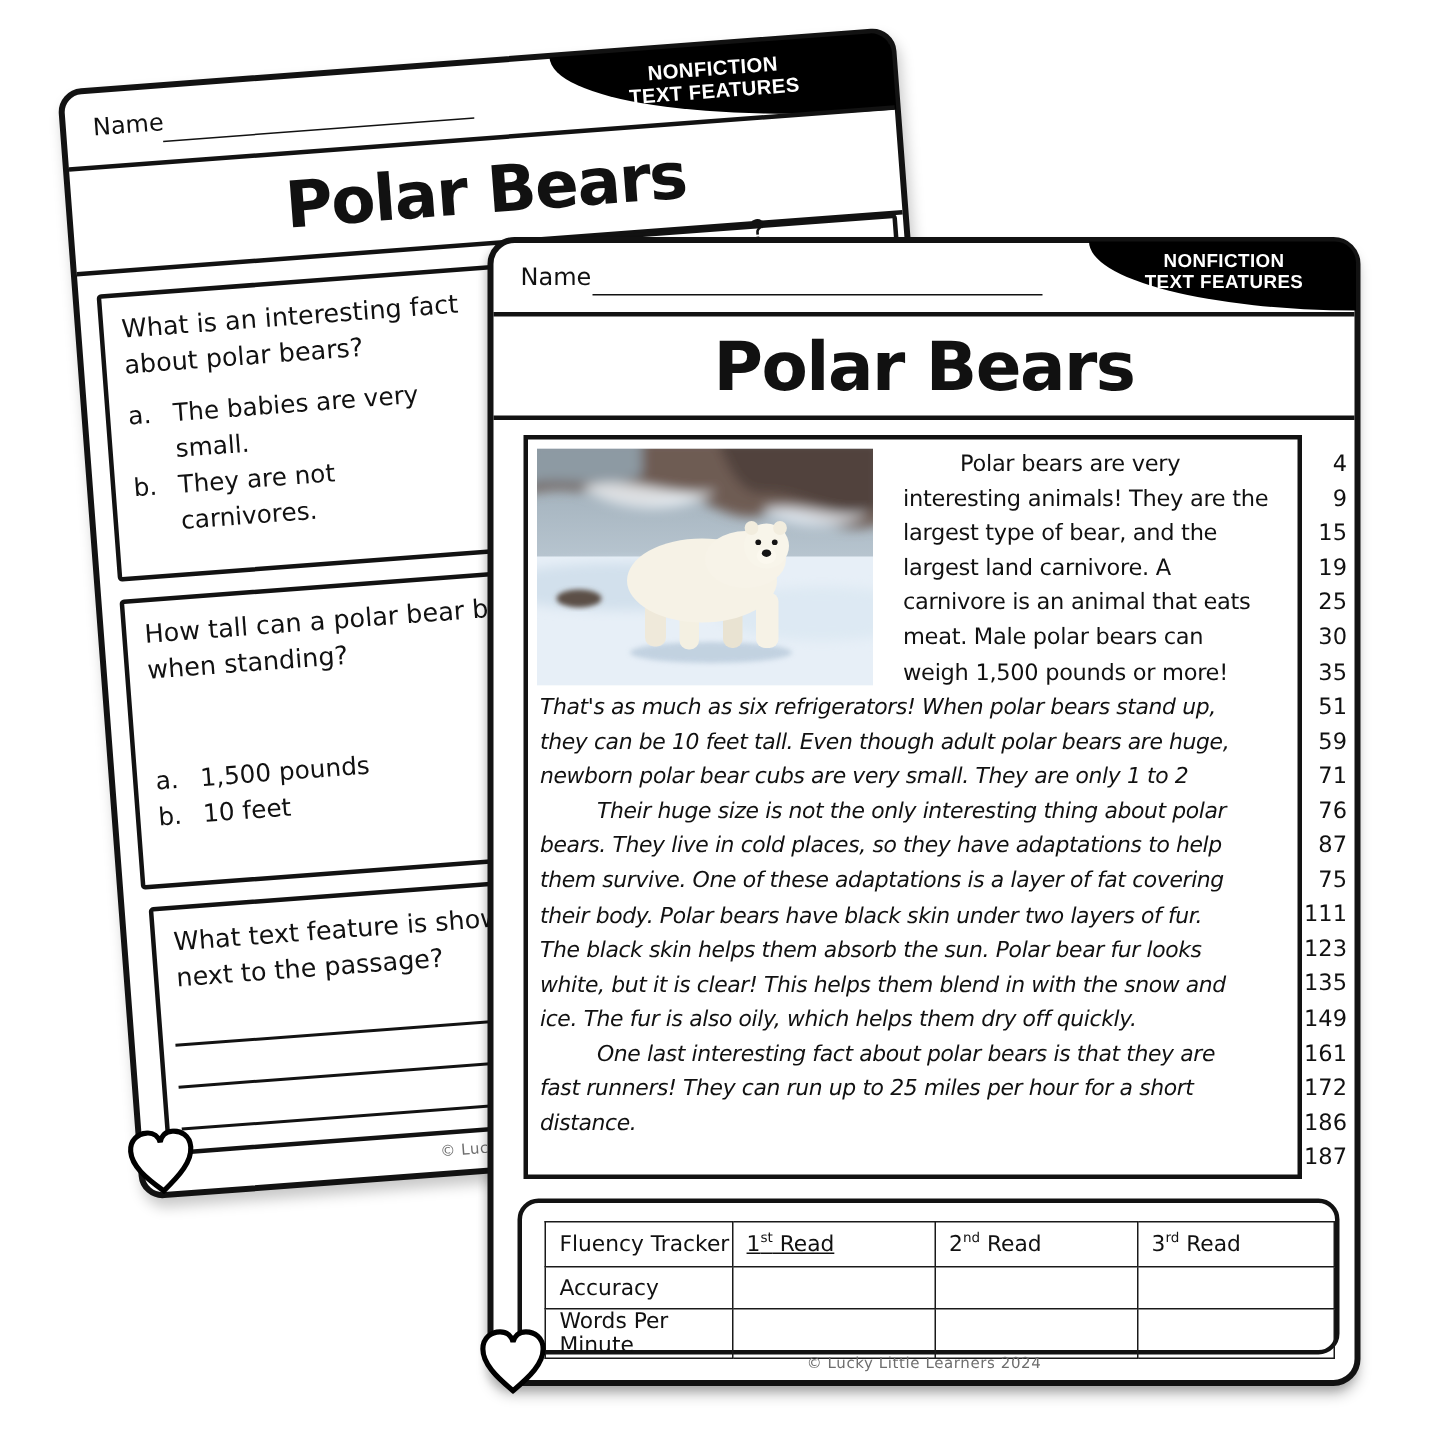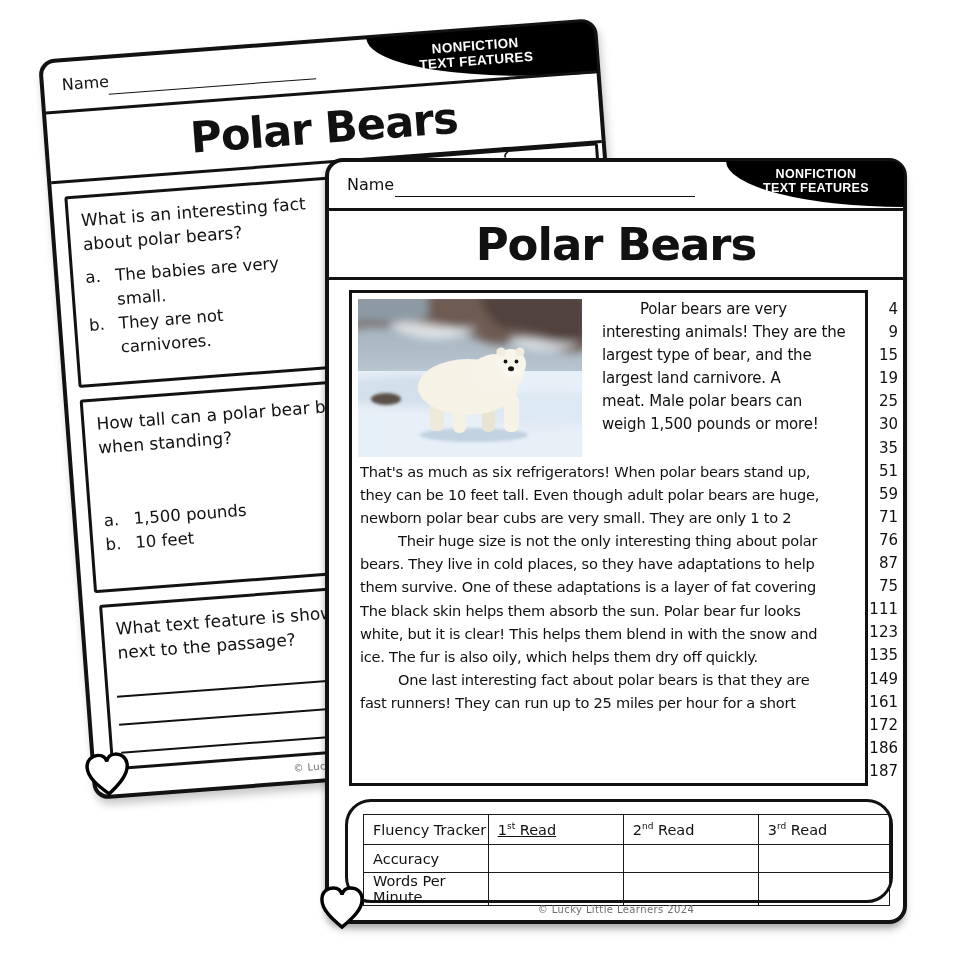--- a/index.html
+++ b/index.html
@@ -61,28 +61,28 @@
   .opt .letter{width:30px;flex:0 0 30px;}
   .opt .opt-text{flex:1;padding-right:44px;}
   #qbox-2 .opt .opt-text{padding-right:0;}
   .write-line{position:absolute;left:8px;right:18px;border-bottom:2px solid #121212;height:1px;}
   .frag{position:absolute;left:450px;top:114px;font-size:19px;}
   
   .passage-box{position:absolute;left:20px;top:128px;width:519px;height:496px;border:3.5px solid #121212;box-sizing:border-box;}
   .photo{position:absolute;left:6px;top:6px;width:224px;height:158px;overflow:hidden;}
   .photo svg{display:block;}
   .colA{position:absolute;left:238px;top:5px;width:272px;margin-left:12px;}
-  .colB{position:absolute;left:8px;top:167px;width:502px;}
+  .colB{position:absolute;left:8px;top:167px;width:502px;font-style:italic;}
   .pline{white-space:nowrap;font-size:15px;line-height:23.1px;letter-spacing:-0.2px;height:23.1px;}
   .colB .pline{font-size:14.6px;letter-spacing:-0.25px;}
   .pline.indent{padding-left:38px;}
   .counts{position:absolute;right:5px;top:136px;width:30px;text-align:right;}
   .count{font-size:15px;line-height:23.1px;height:23.1px;}
   
-  .fluency-box{position:absolute;left:16px;top:637px;width:548px;height:104px;border:3.5px solid #121212;border-radius:26px;box-sizing:border-box;}
+  .fluency-box{position:absolute;left:16px;top:637px;width:548px;height:104px;border:3.5px solid #121212;border-radius:14px;box-sizing:border-box;}
   .fluency-table{position:absolute;left:15px;top:12px;border-collapse:collapse;}
   .fluency-table td,.fluency-table th{border:1.8px solid #1a1a1a;font-weight:normal;text-align:left;font-size:14.5px;padding:0 0 0 9px;}
   .fluency-table th{height:29px;}
   .fluency-table td{height:27px;}
   .c0{width:118px;}.c1{width:131px;text-decoration:underline;}.c2{width:131px;}.c3{width:127px;}
   sup{font-size:9px;}
   
   .copyright{position:absolute;left:0;right:0;text-align:center;font-size:10px;color:#6e6e6e;letter-spacing:.4px;}
   #front-page .copyright{bottom:5px;}
   #back-page .copyright{bottom:7px;}
@@ -214,35 +214,38 @@
           <ellipse cx="153" cy="71.5" rx="6.5" ry="5.5" fill="#fbf8ee"></ellipse>
           <ellipse cx="153" cy="69.8" rx="3.1" ry="2.5" fill="#141414"></ellipse>
         </g>
       </svg>
     </div>
     <div class="colA">
         <div class="pline indent">Polar bears are very</div>
         <div class="pline">interesting animals! They are the</div>
         <div class="pline">largest type of bear, and the</div>
         <div class="pline">largest land carnivore. A</div>
+        <div class="pline">carnivore is an animal that eats</div>
         <div class="pline">meat. Male polar bears can</div>
         <div class="pline">weigh 1,500 pounds or more!</div>
       </div>
     <div class="colB">
         <div class="pline">That's as much as six refrigerators! When polar bears stand up,</div>
         <div class="pline">they can be 10 feet tall. Even though adult polar bears are huge,</div>
         <div class="pline">newborn polar bear cubs are very small. They are only 1 to 2</div>
         <div class="pline indent">Their huge size is not the only interesting thing about polar</div>
         <div class="pline">bears. They live in cold places, so they have adaptations to help</div>
         <div class="pline">them survive. One of these adaptations is a layer of fat covering</div>
+        <div class="pline">their body. Polar bears have black skin under two layers of fur.</div>
         <div class="pline">The black skin helps them absorb the sun. Polar bear fur looks</div>
         <div class="pline">white, but it is clear! This helps them blend in with the snow and</div>
         <div class="pline">ice. The fur is also oily, which helps them dry off quickly.</div>
         <div class="pline indent">One last interesting fact about polar bears is that they are</div>
         <div class="pline">fast runners! They can run up to 25 miles per hour for a short</div>
+        <div class="pline">distance.</div>
       </div>
   </div>
   <div class="counts">
       <div class="count">4</div>
       <div class="count">9</div>
       <div class="count">15</div>
       <div class="count">19</div>
       <div class="count">25</div>
       <div class="count">30</div>
       <div class="count">35</div>

